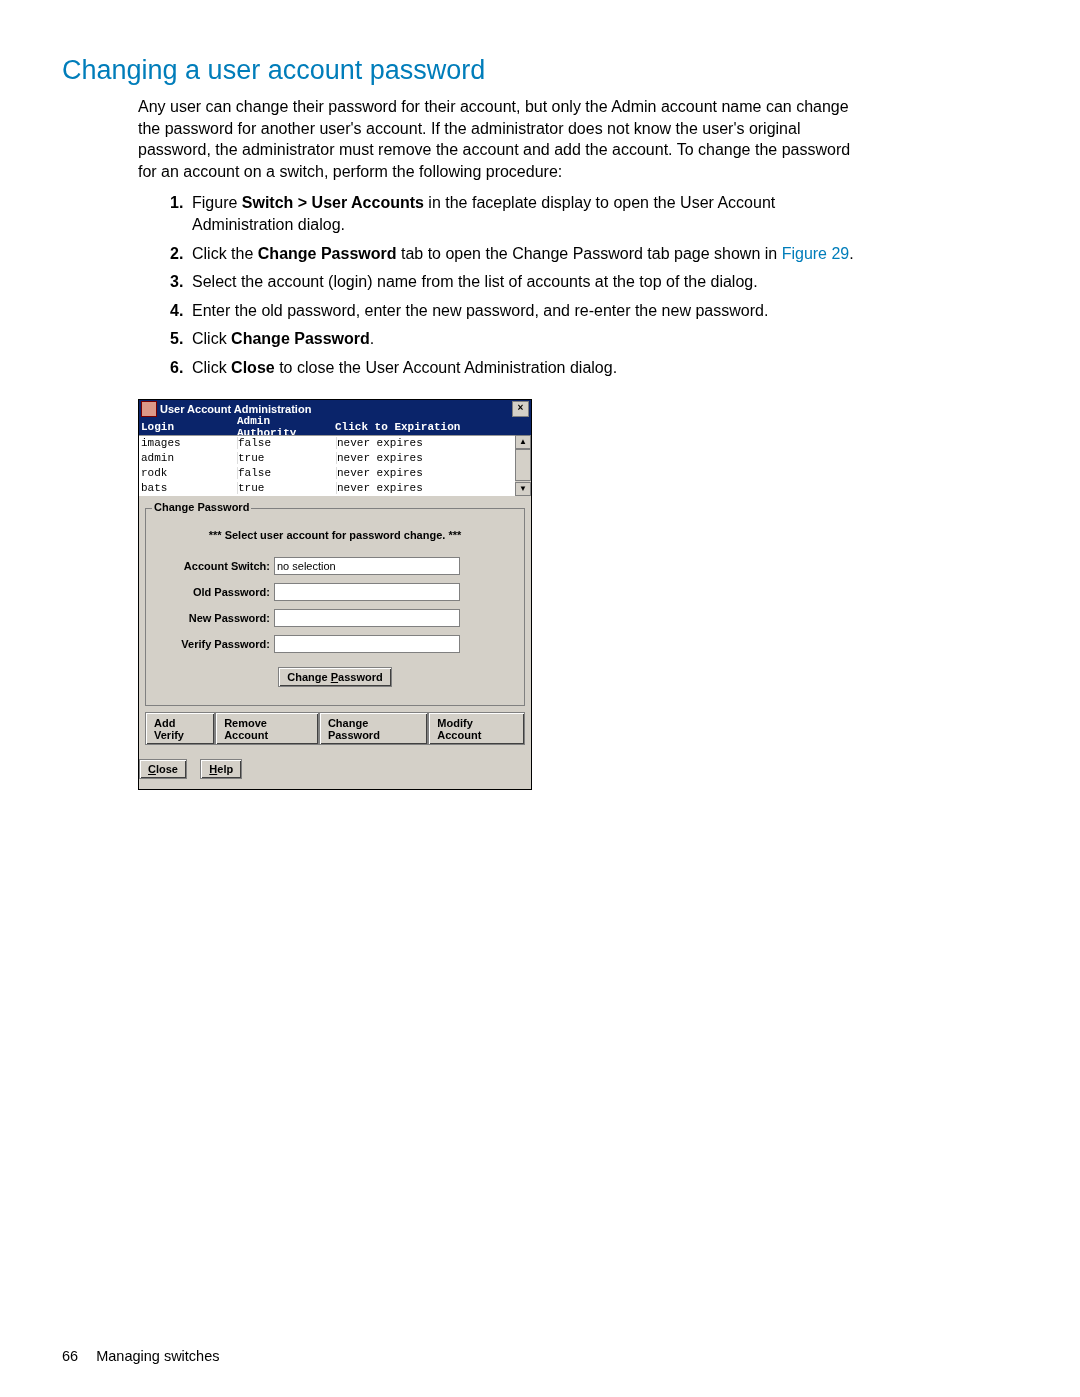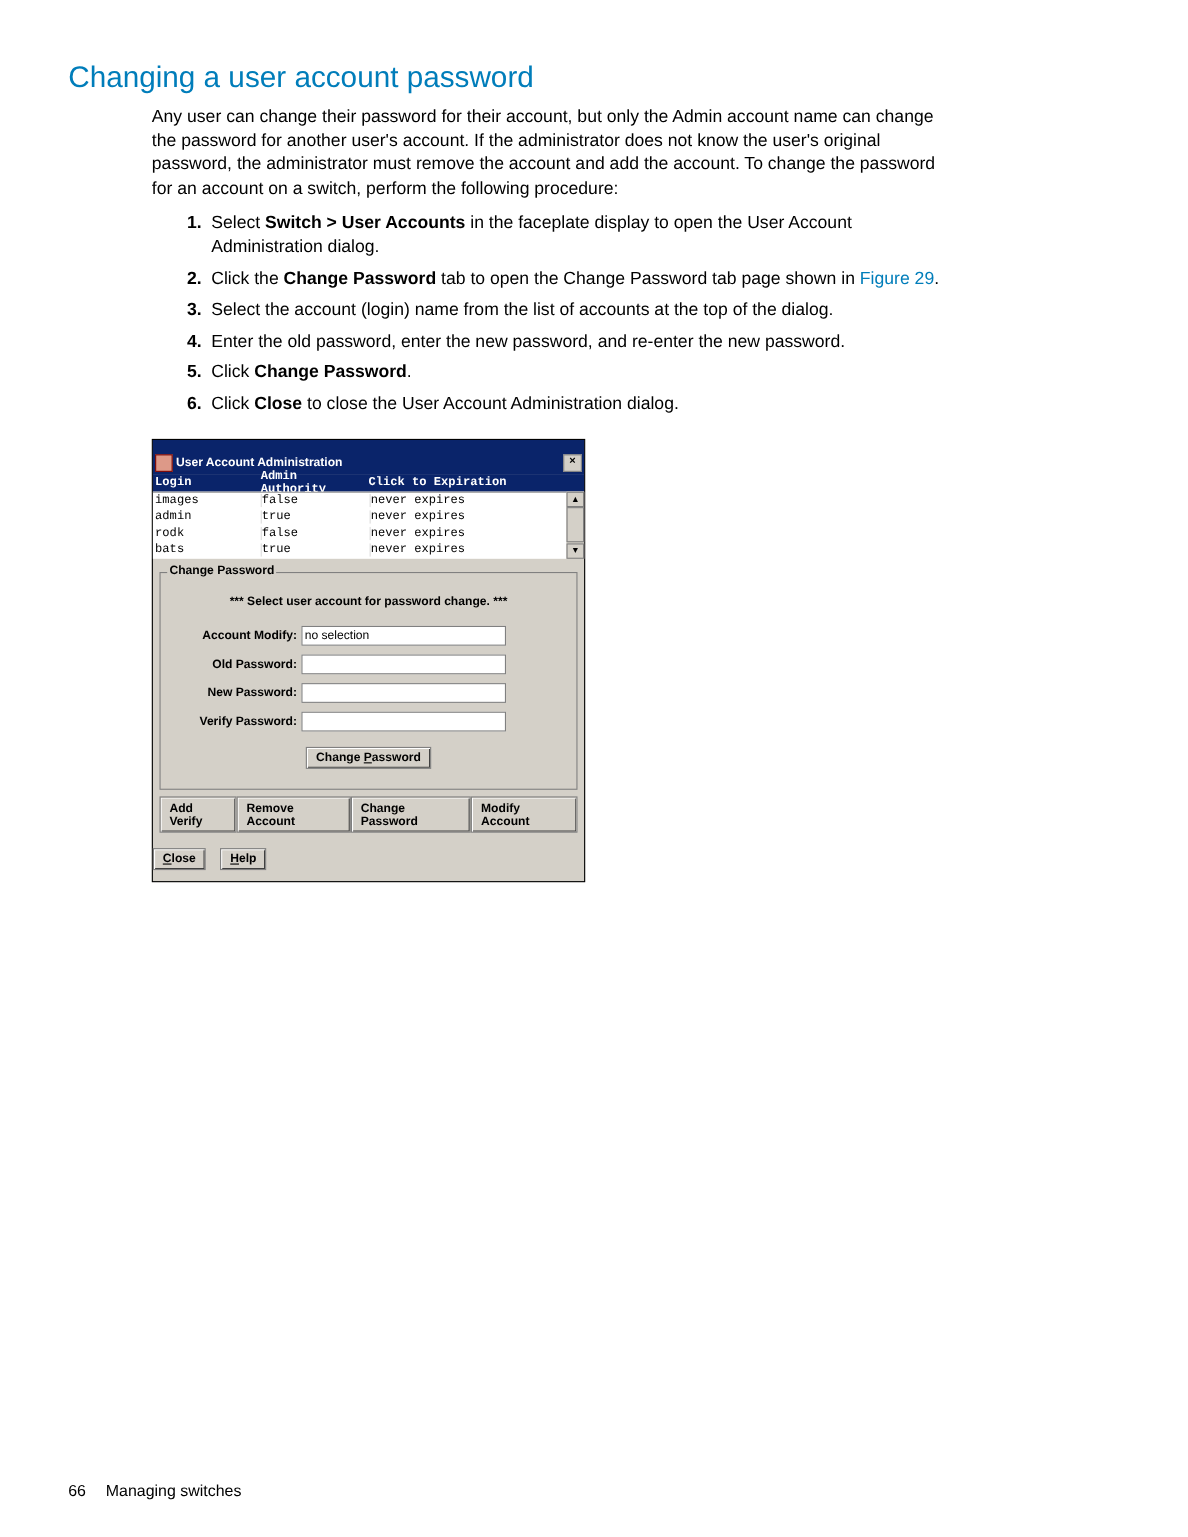--- a/index.html
+++ b/index.html
@@ -60,21 +60,21 @@
     border: 1px solid #000;
     box-sizing: border-box;
     font-family: Tahoma, Arial, sans-serif;
   }
   .titlebar {
     background: #0a246a;
     color: #fff;
     height: 19px;
     display: flex;
     align-items: center;
-    padding: 12px 2px 0 2px;
+    padding: 0 2px 0 2px;
     font-size: 11px;
     font-weight: bold;
   }
   .titlebar .icon {
     width: 14px;
     height: 14px;
     background: #d98;
     border: 1px solid #700;
     margin-right: 3px;
     display:inline-block;
@@ -248,21 +248,21 @@
 </head>
 <body>
 
 <div class="page">
   <h1 class="section-heading">Changing a user account password</h1>
 
   <p class="body-para">Any user can change their password for their account, but only the Admin account name can change the password for another user's account. If the administrator does not know the user's original password, the administrator must remove the account and add the account. To change the password for an account on a switch, perform the following procedure:</p>
 
   <ol class="steps">
     <li>
-      <span>Select </span><span class="bold">Switch &gt; User Accounts</span><span> in the faceplate display to open the User Account Administration dialog.</span>
+      <span>Figure </span><span class="bold">Switch &gt; User Accounts</span><span> in the faceplate display to open the User Account Administration dialog.</span>
     </li>
     <li>
       <span>Click the </span><span class="bold">Change Password</span><span> tab to open the Change Password tab page shown in </span><span class="link-color">Figure 29</span><span>.</span>
     </li>
     <li><span>Select the account (login) name from the list of accounts at the top of the dialog.</span></li>
     <li><span>Enter the old password, enter the new password, and re-enter the new password.</span></li>
     <li>
       <span>Click </span><span class="bold">Change Password</span><span>.</span>
     </li>
     <li>
@@ -308,21 +308,21 @@
       <div class="scroll-arrow up">▲</div>
       <div class="scroll-thumb"></div>
       <div class="scroll-arrow down">▼</div>
     </div>
 
     <div class="group-box">
       <div class="group-title">Change Password</div>
       <div class="cp-msg">*** Select user account for password change. ***</div>
 
       <div class="form-row">
-        <div class="form-label">Account Modify:</div>
+        <div class="form-label">Account Switch:</div>
         <div class="form-input">no selection</div>
       </div>
       <div class="form-row">
         <div class="form-label">Old Password:</div>
         <div class="form-input"></div>
       </div>
       <div class="form-row">
         <div class="form-label">New Password:</div>
         <div class="form-input"></div>
       </div>

